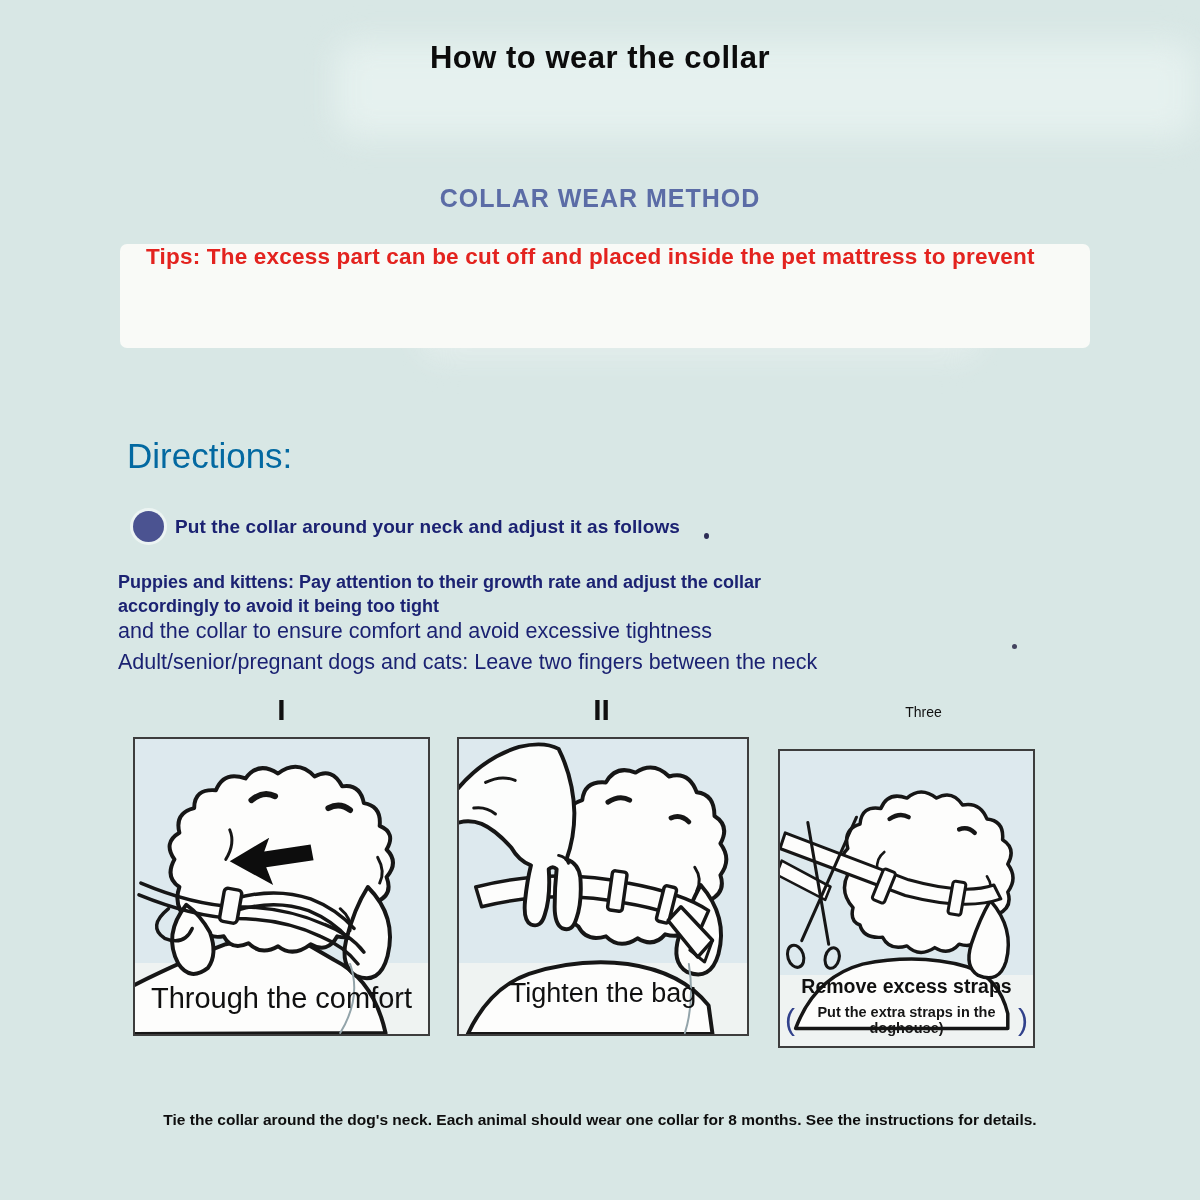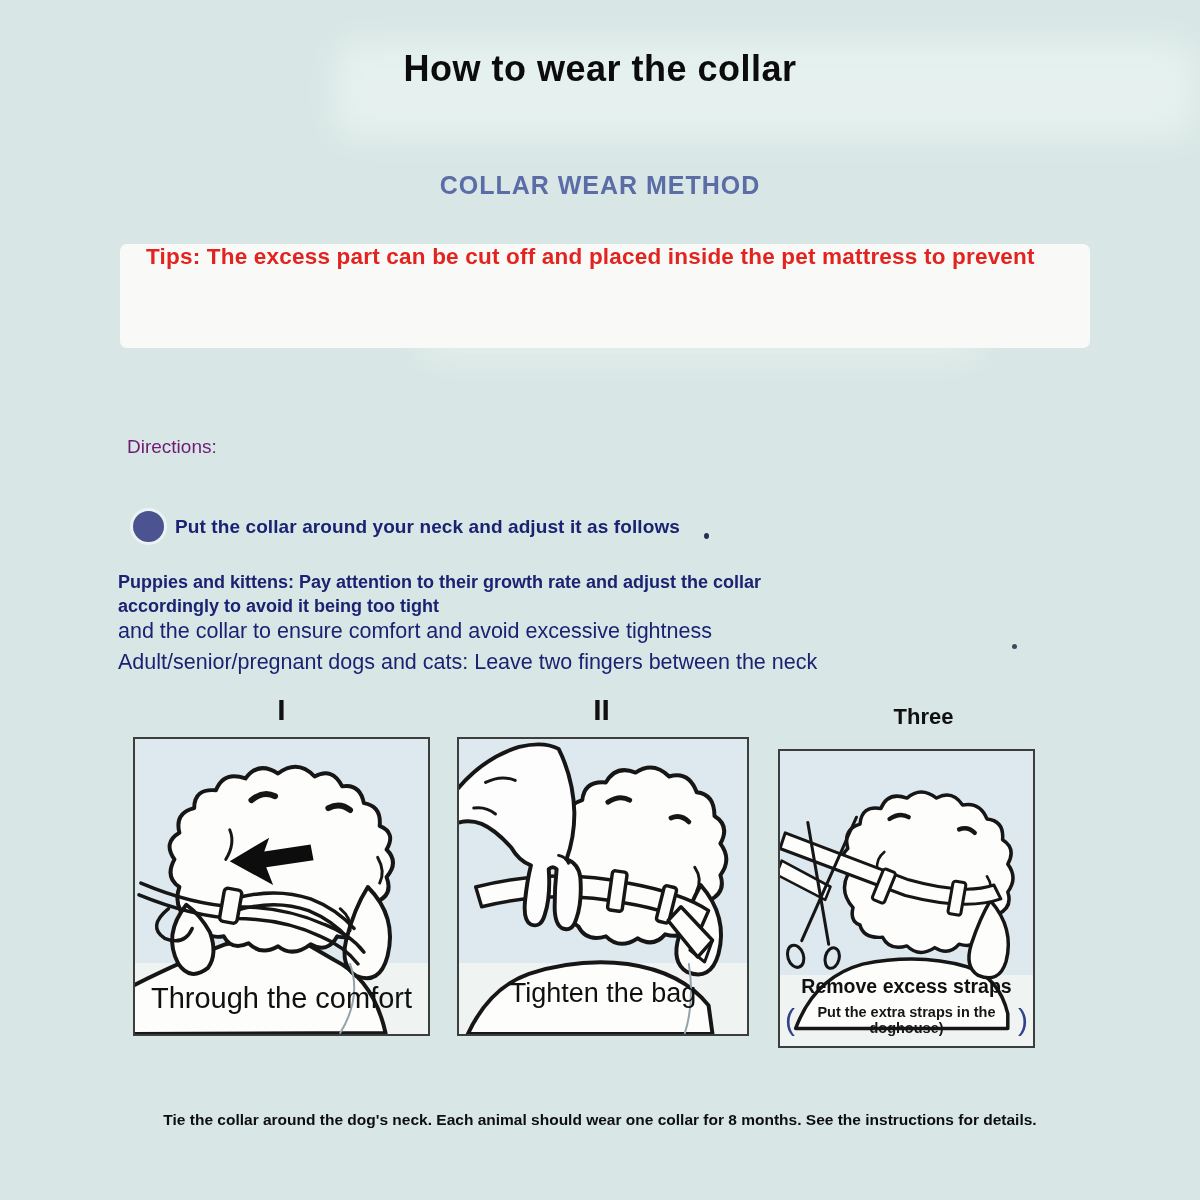--- a/index.html
+++ b/index.html
@@ -5,47 +5,47 @@
   html,body{margin:0;padding:0;}
   body{
     width:1200px;height:1200px;position:relative;overflow:hidden;
     background:#d8e7e5;
     font-family:"Liberation Sans", sans-serif;
   }
   .abs{position:absolute;}
   .glow{position:absolute;background:rgba(243,251,249,.5);filter:blur(16px);border-radius:20px;z-index:0;}
   .layer{position:absolute;inset:0;z-index:1;}
 
-  .title{top:48px;left:0;width:100%;text-align:center;
-    font-size:36px;font-weight:600;color:#0c0c0c;letter-spacing:.5px;}
-  .subtitle{top:171px;left:0;width:100%;text-align:center;
+  .title{top:40px;left:0;width:100%;text-align:center;
+    font-size:31px;font-weight:600;color:#0c0c0c;letter-spacing:.5px;}
+  .subtitle{top:184px;left:0;width:100%;text-align:center;
     font-size:25px;font-weight:700;color:#5b6ca6;letter-spacing:1px;}
 
   .tips{left:120px;top:244px;width:970px;height:104px;background:#f9faf7;
     border-radius:7px;display:flex;box-sizing:border-box;padding:0 20px 0 26px;}
   .tips-text{color:#e3231f;font-size:22.5px;font-weight:600;letter-spacing:.2px;}
 
-  .dir-heading{left:127px;top:436px;font-size:19px;font-weight:500;color:#701a75;}
+  .dir-heading{left:127px;top:436px;font-size:35px;font-weight:500;color:#0369a1;}
 
   .bullet-row{left:133px;top:511px;display:flex;align-items:center;gap:11px;}
   .bullet{width:31px;height:31px;border-radius:50%;background:#4b5391;
     box-shadow:0 0 0 3px rgba(250,253,252,.6);}
   .bullet-text{font-size:19px;font-weight:600;color:#1b2272;letter-spacing:.1px;}
 
   .speck{border-radius:50%;background:#2c2c55;}
   .speck.s1{left:704px;top:533px;width:5px;height:6px;}
   .speck.s2{left:1012px;top:644px;width:5px;height:5px;background:#44445f;}
 
   .note-small{left:118px;top:570px;font-size:18px;font-weight:600;color:#1b2272;line-height:24px;}
   .note-large{left:118px;top:616px;font-size:21.5px;font-weight:500;color:#1b2272;line-height:30.5px;}
 
   .step-num{color:#101010;text-align:center;}
   .num-1{left:133px;width:297px;top:693px;font-size:30px;font-weight:700;}
   .num-2{left:456px;width:291px;top:693px;font-size:30px;font-weight:700;}
-  .num-3{left:778px;width:291px;top:704px;font-size:22px;font-weight:700;}
+  .num-3{left:778px;width:291px;top:704px;font-size:14px;font-weight:400;}
 
   .panel{position:absolute;top:737px;height:299px;border:2px solid #3d3d3d;box-sizing:border-box;
     background:linear-gradient(#dde9ee 0 76%,#eff3f2 76% 100%);}
   .panel-1{left:133px;width:297px;}
   .panel-2{left:457px;width:292px;}
   .panel-3{left:778px;width:257px;margin-top:12px;}
   .panel svg{position:absolute;inset:0;width:100%;height:100%;}
 
   .cap{position:absolute;left:0;width:100%;text-align:center;color:#101010;}
   .cap-1{top:243px;font-size:29px;font-weight:500;}

